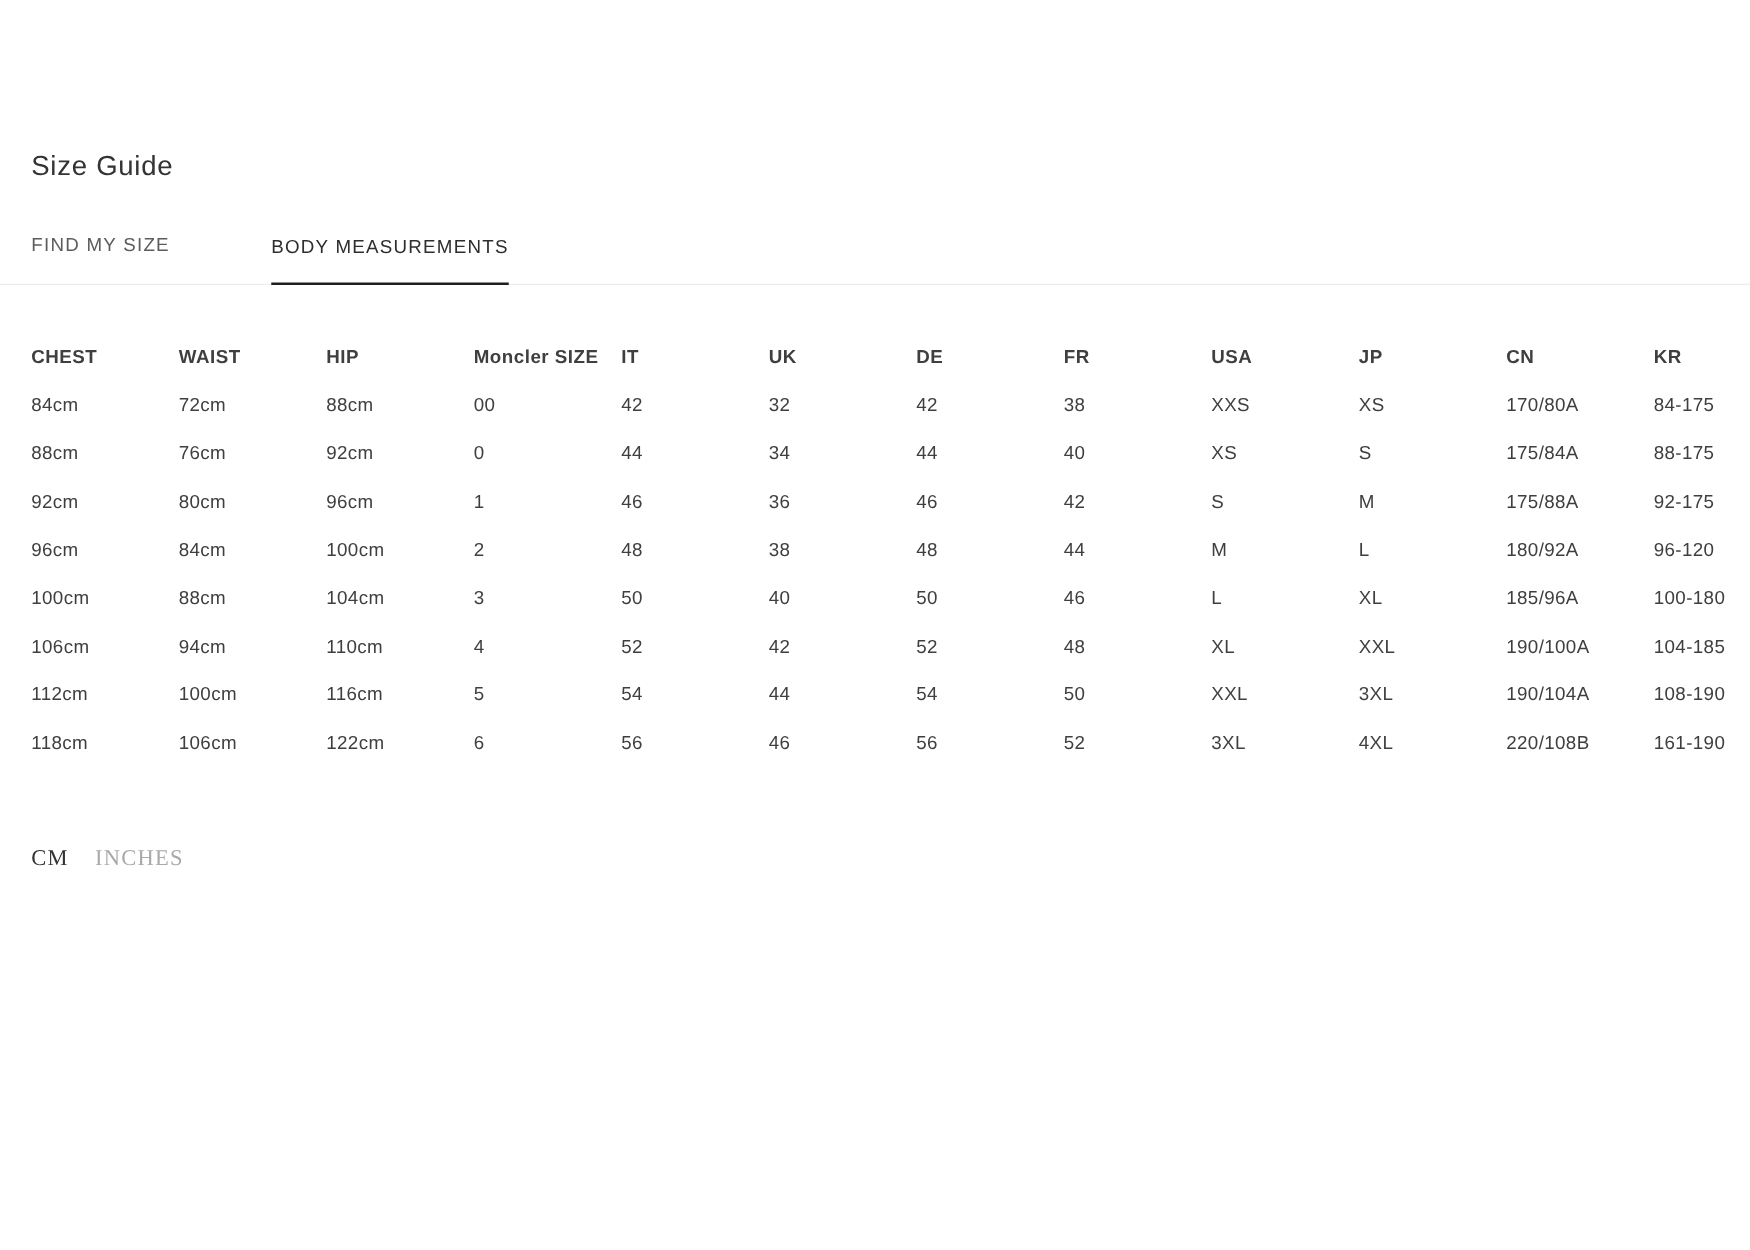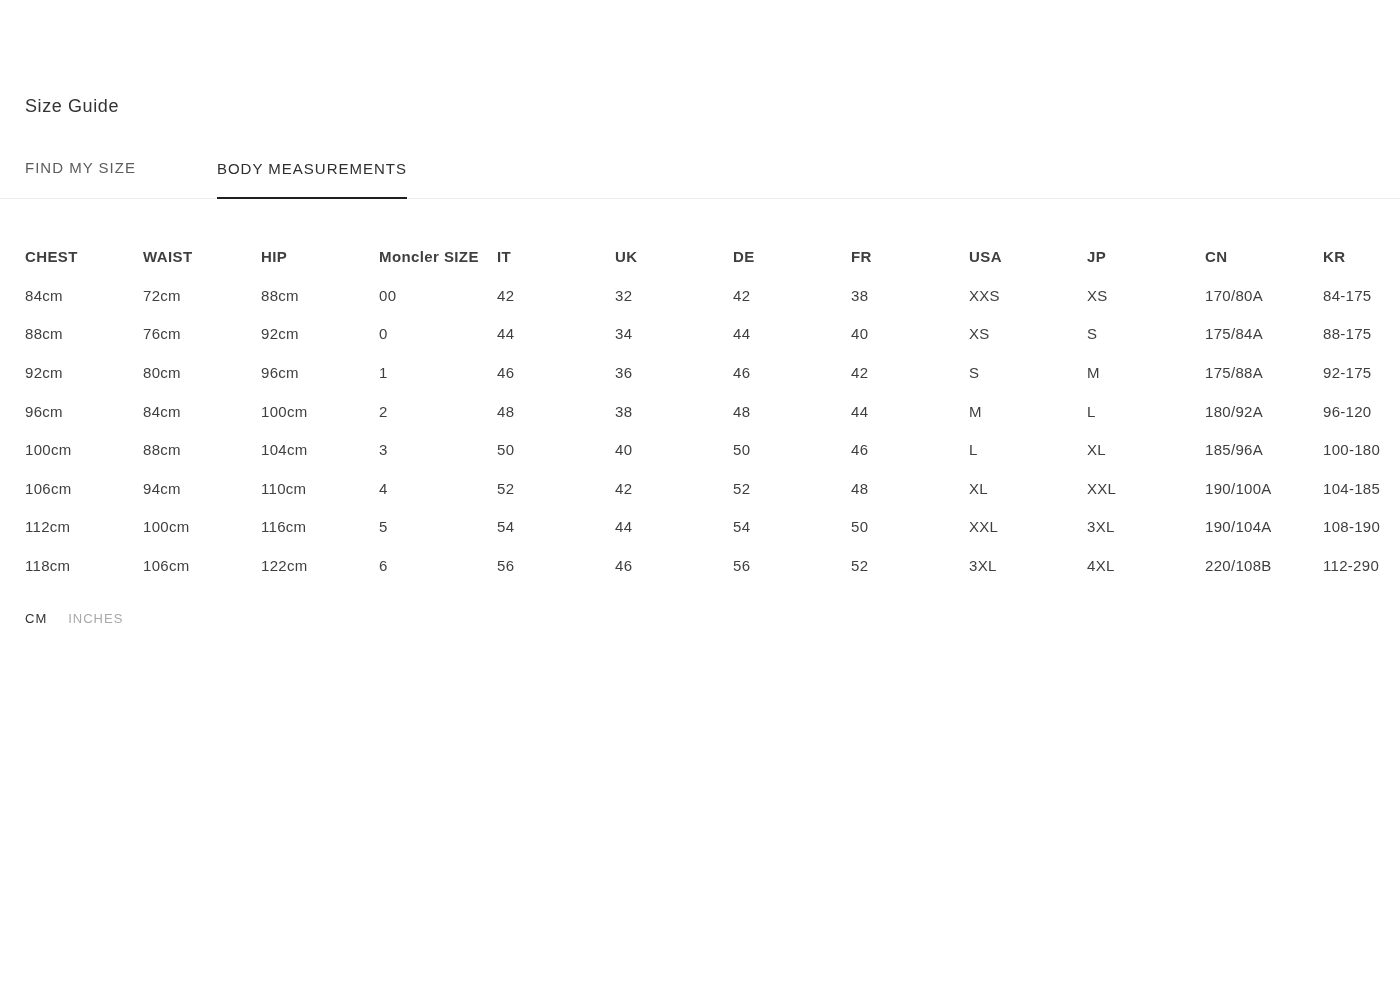--- a/index.html
+++ b/index.html
@@ -6,22 +6,22 @@
   html, body {
     width: 1400px; height: 1000px;
     background: #ffffff;
     font-family: "Liberation Sans", sans-serif;
     color: #3f3f3f;
     overflow: hidden;
   }
   .page { width: 1400px; height: 1000px; position: relative; }
 
   .page-title {
-    margin: 96px 0 0 25px;
-    font-size: 18px;
+    margin: 120px 0 0 25px;
+    font-size: 22px;
     font-weight: 400;
     letter-spacing: 0.6px;
     color: #333333;
   }
 
   .tab-bar {
     margin-top: 42px;
     padding-left: 25px;
     display: flex;
     gap: 37px;
@@ -77,26 +77,27 @@
 
   .unit-toggle {
     margin: 26px 0 0 25px;
     display: flex;
     gap: 21px;
     align-items: center;
   }
   .unit-btn {
     background: none;
     border: none;
-    font-family: Liberation Sans, sans-serif;
-    font-size: 13px;
+    font-family: Liberation Serif, serif;
+    font-size: 18px;
     letter-spacing: 1px;
     cursor: pointer;
     color: #a9a9a9;
     padding: 0;
+    margin-top: 36px;
   }
   .unit-btn.active { color: #333333; }
 </style>
 </head>
 <body>
 
 <div class="page">
 
   <h1 class="page-title">Size Guide</h1>
 
@@ -240,21 +241,21 @@
           <td>106cm</td>
           <td>122cm</td>
           <td>6</td>
           <td>56</td>
           <td>46</td>
           <td>56</td>
           <td>52</td>
           <td>3XL</td>
           <td>4XL</td>
           <td>220/108B</td>
-          <td>112-290</td>
+          <td>161-190</td>
         </tr>
       </tbody>
   </table>
 
   <div class="unit-toggle">
     <button class="unit-btn active">CM</button>
     <button class="unit-btn">INCHES</button>
   </div>
 
 </div>

